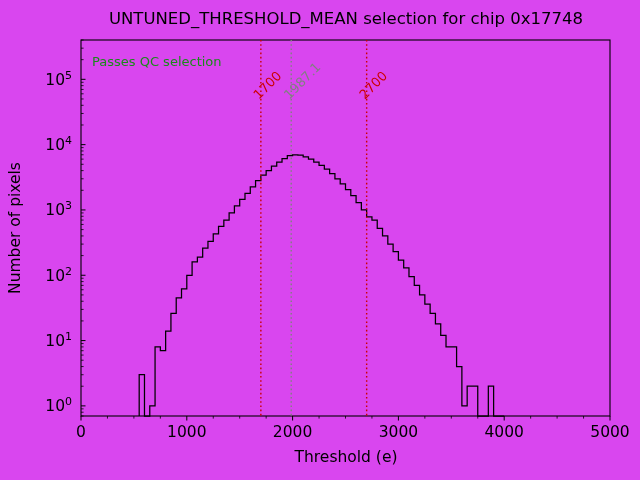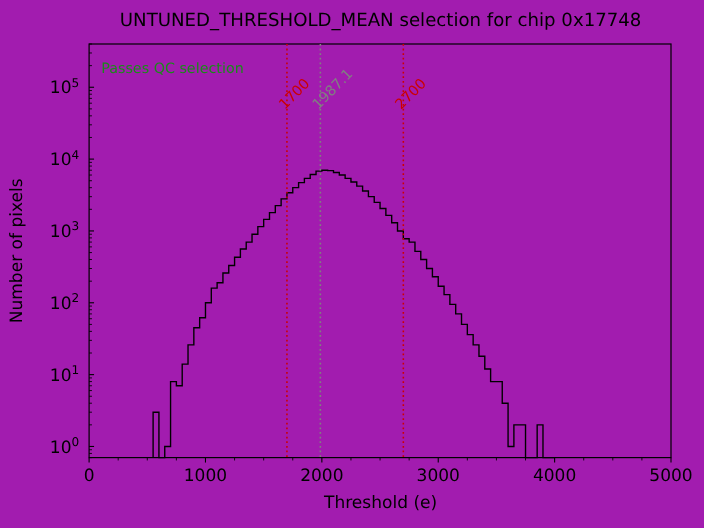--- a/index.html
+++ b/index.html
@@ -4,21 +4,21 @@
 <style>
   html, body {
     margin: 0;
     padding: 0;
     background: #ffffff;
   }
   #figure {
     position: relative;
     width: 640px;
     height: 480px;
-    background: #a21caf;
+    background: #d946ef;
     font-family: "DejaVu Sans", sans-serif;
     overflow: hidden;
   }
   #plot-svg {
     position: absolute;
     left: 0;
     top: 0;
     width: 640px;
     height: 480px;
   }

